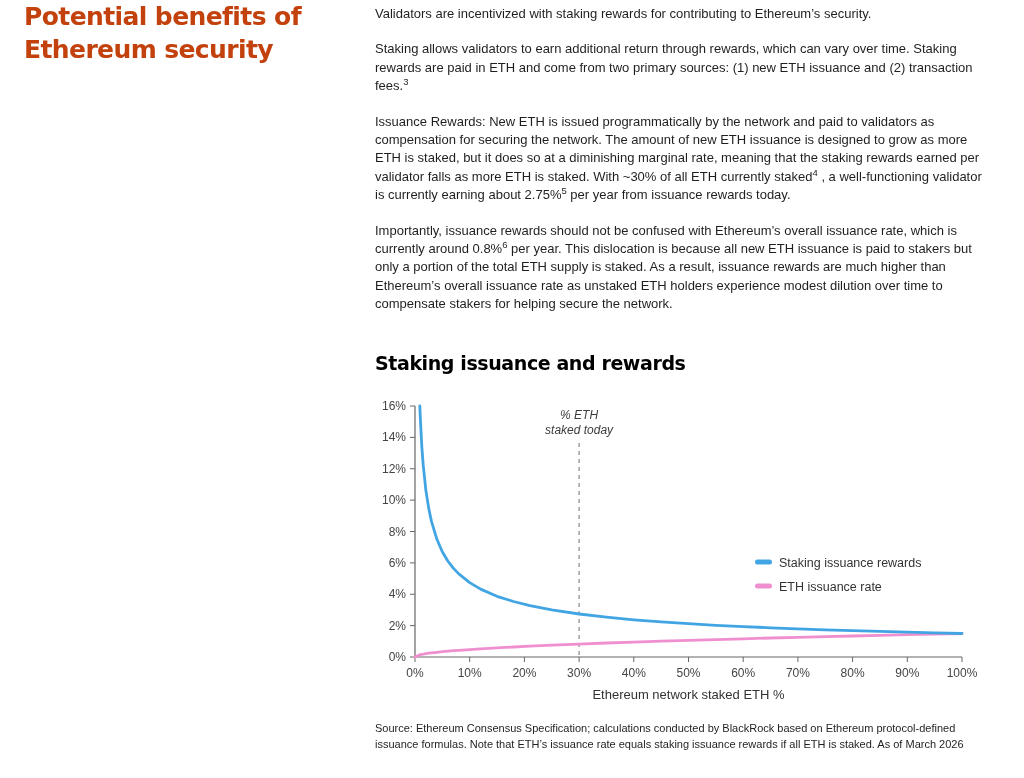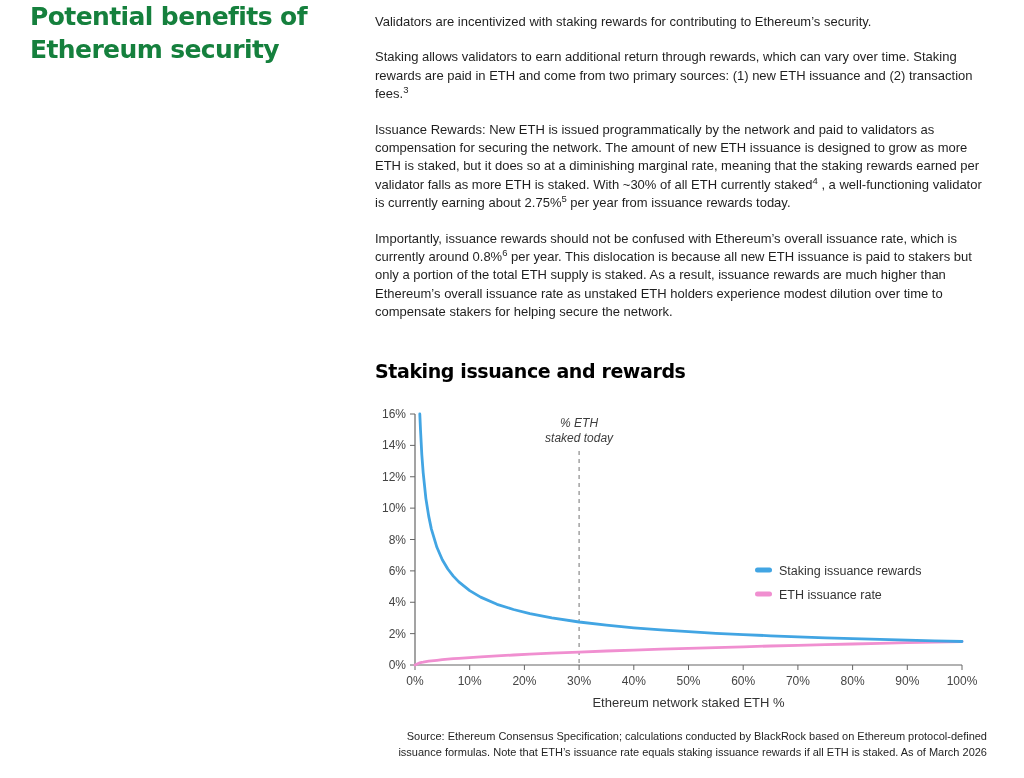--- a/index.html
+++ b/index.html
@@ -2,35 +2,35 @@
 <html><head>
 <meta charset="utf-8">
 <style>
   html,body { margin:0; padding:0; }
   body {
     width:1024px; height:778px; background:#ffffff; position:relative; overflow:hidden;
     font-family:"Liberation Sans", sans-serif; color:#1f1f1f;
     -webkit-font-smoothing:antialiased;
   }
   .heading {
-    position:absolute; left:30px; top:0px; width:350px;
+    position:absolute; left:24px; top:0px; width:350px;
     font-family:"DejaVu Sans", sans-serif; font-weight:700;
-    font-size:25px; line-height:33px; letter-spacing:-0.6px; color:#15803d;
+    font-size:25px; line-height:33px; letter-spacing:-0.6px; color:#c2410c;
   }
   .heading span { display:block; white-space:nowrap; }
-  .content { position:absolute; left:375px; top:8px; width:612px; padding-top:5px; }
+  .content { position:absolute; left:375px; top:0; width:612px; padding-top:5px; }
   .content p { margin:0 0 17px 0; font-size:13px; line-height:18.4px; color:#1f1f1f; }
   .content p sup { font-size:9.5px; line-height:0; vertical-align:super; }
   strong { font-weight:400; }
   .chart-title {
     margin:38px 0 12px 0; font-family:"DejaVu Sans", sans-serif; font-weight:700;
     font-size:19px; letter-spacing:-0.4px; color:#000; white-space:nowrap;
   }
   svg.chart { display:block; margin-top:22px; }
-  .source { margin-top:14px; font-size:11px; line-height:16.5px; color:#1f1f1f;text-align:right; }
+  .source { margin-top:14px; font-size:11px; line-height:16.5px; color:#1f1f1f; }
 </style>
 </head>
 <body>
 
 <div class="heading">
   <span>Potential benefits of</span>
   <span>Ethereum security</span>
 </div>
 
 <div class="content">

